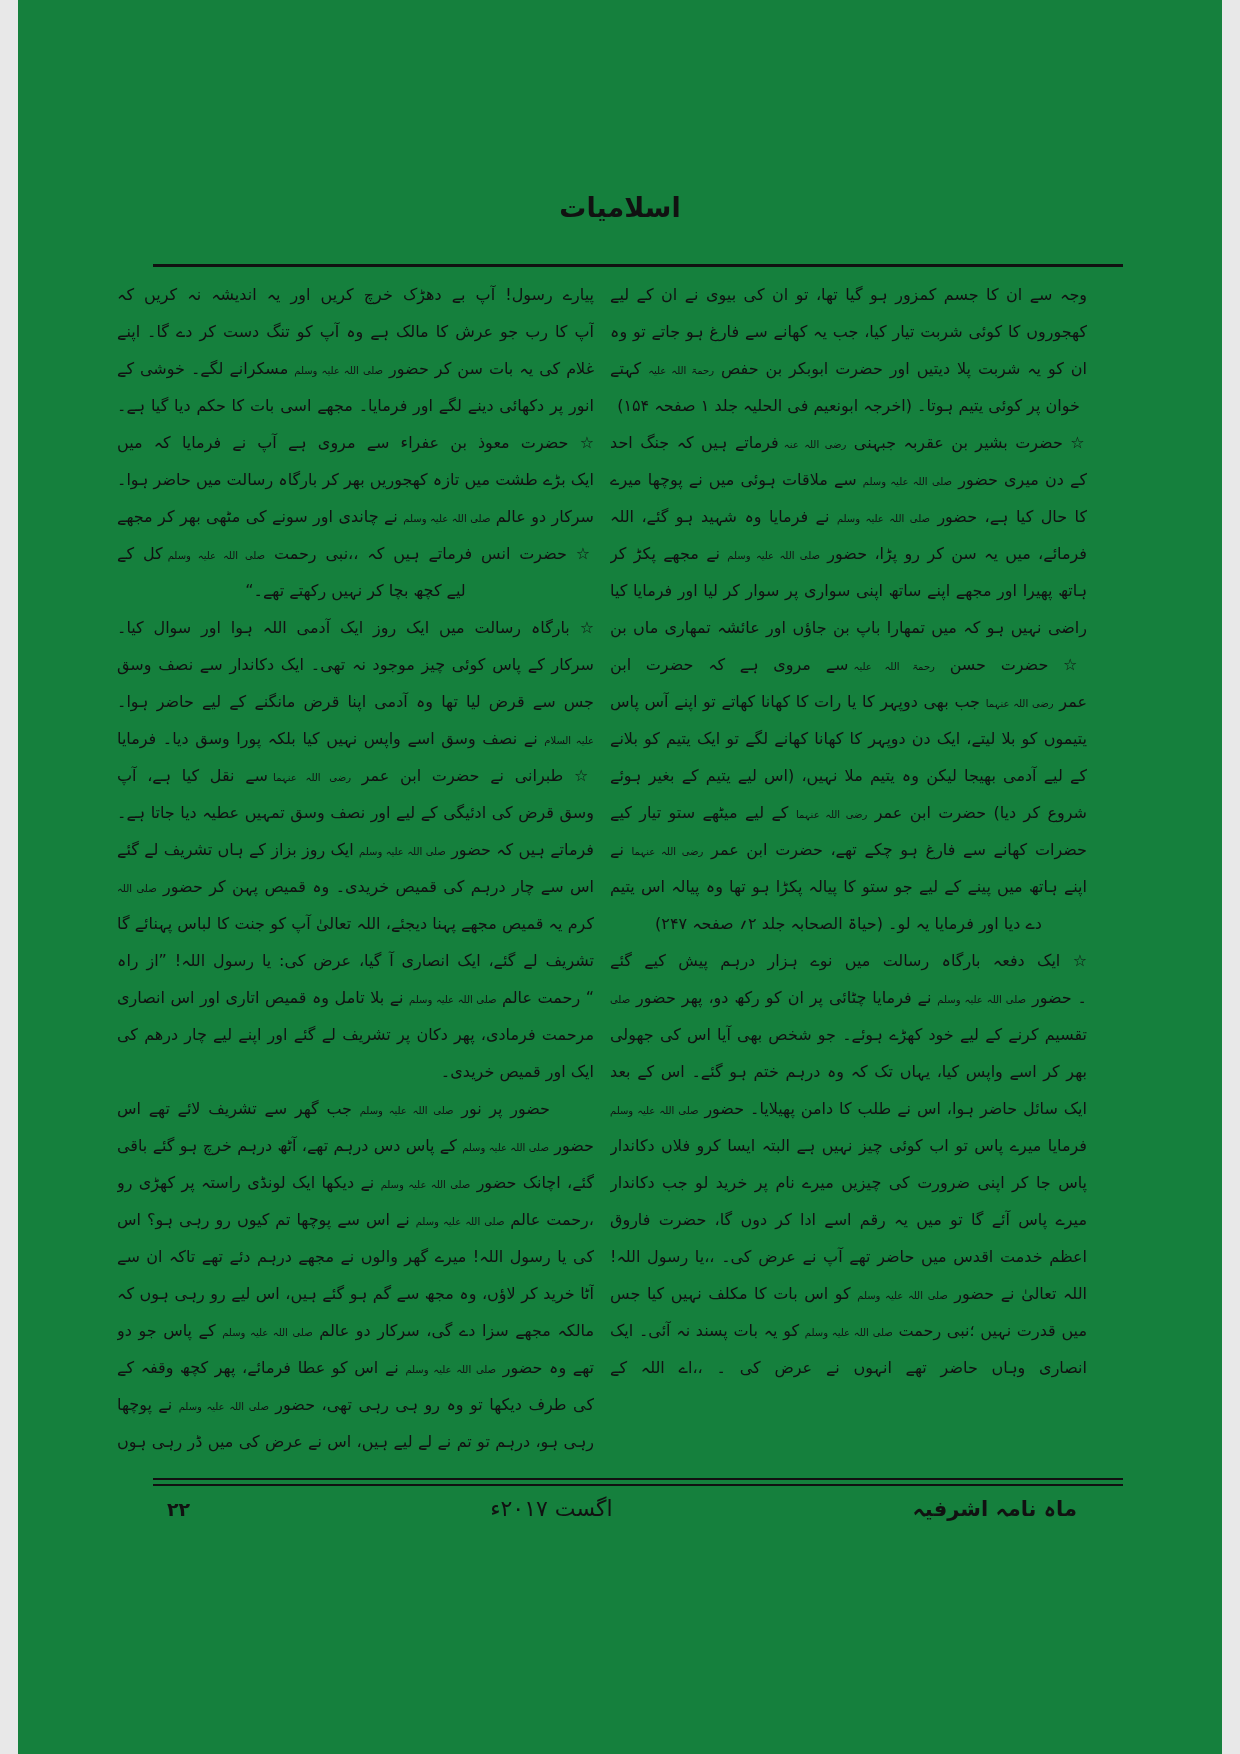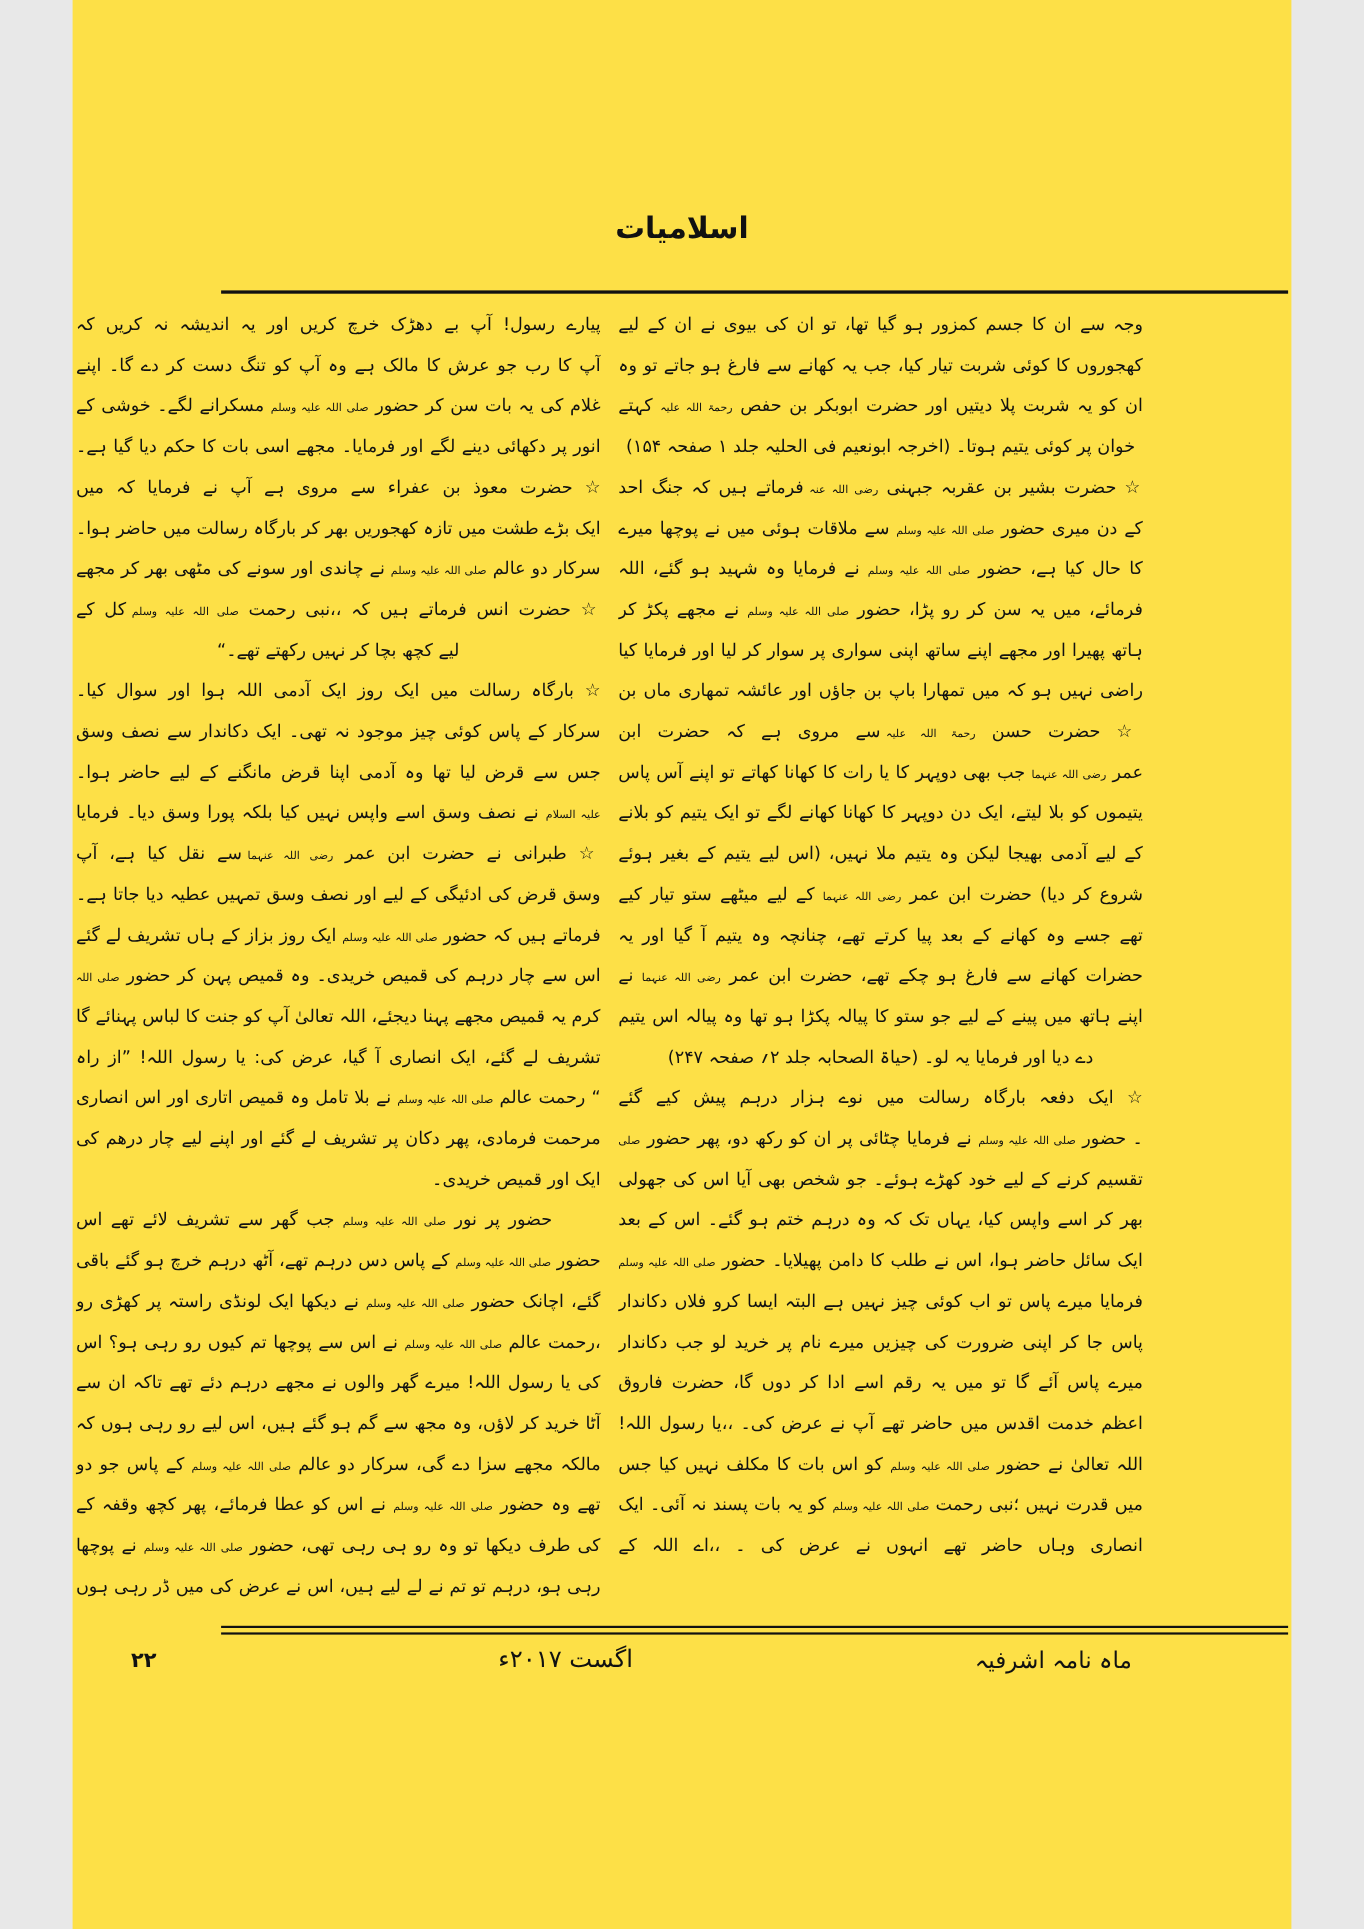--- a/index.html
+++ b/index.html
@@ -1,19 +1,19 @@
 <!DOCTYPE html>
 <html lang="ur" dir="rtl"><head>
 <meta charset="utf-8">
 <style>
   html,body{margin:0;padding:0;background:#e8e8e8;}
   .page{
     position:relative;
-    width:1108px;height:1754px;
-    background:#fde047;
+    width:1204px;height:1754px;
+    background:#15803d;
     font-family:"DejaVu Sans",sans-serif;
     color:#111;
     margin:0 auto;
     overflow:hidden;
     direction:rtl;
   }
   .header-title{
     position:absolute;
     top:192px;left:0;right:0;
     text-align:center;
@@ -63,21 +63,21 @@
   }
   .footer-row{
     position:absolute;
     top:1496px;right:135px;width:970px;
     display:flex;
     direction:rtl;
     justify-content:space-between;
     align-items:center;
     font-size:20px;
   }
-  .footer-magazine{font-weight:normal;font-size:21px;padding-right:10px;}
+  .footer-magazine{font-weight:bold;font-size:21px;padding-right:10px;}
   .footer-date{font-size:22px;}
   .footer-pageno{font-size:19px;font-weight:bold;padding-left:50px;}
 </style>
 </head>
 <body>
 
 <div class="page">
 
   <div class="header-title">اسلامیات</div>
 
@@ -93,21 +93,20 @@
         <div class="line">کے دن میری حضور <span class="hon">صلی اللہ علیہ وسلم</span> سے ملاقات ہوئی میں نے پوچھا میرے والد</div>
         <div class="line">کا حال کیا ہے، حضور <span class="hon">صلی اللہ علیہ وسلم</span> نے فرمایا وہ شہید ہو گئے، اللہ تعالیٰ ان پر رحم</div>
         <div class="line">فرمائے، میں یہ سن کر رو پڑا، حضور <span class="hon">صلی اللہ علیہ وسلم</span> نے مجھے پکڑ کر میرے سر پر</div>
         <div class="line">ہاتھ پھیرا اور مجھے اپنے ساتھ اپنی سواری پر سوار کر لیا اور فرمایا کیا تم اس پر</div>
         <div class="line">راضی نہیں ہو کہ میں تمھارا باپ بن جاؤں اور عائشہ تمھاری ماں بن جائے۔</div>
         <div class="line">☆ حضرت حسن <span class="hon">رحمۃ اللہ علیہ</span> سے مروی ہے کہ حضرت ابن</div>
         <div class="line">عمر <span class="hon"><span class="hon">رضی اللہ عنہ</span>ما</span> جب بھی دوپہر کا یا رات کا کھانا کھاتے تو اپنے آس پاس کے</div>
         <div class="line">یتیموں کو بلا لیتے، ایک دن دوپہر کا کھانا کھانے لگے تو ایک یتیم کو بلانے</div>
         <div class="line">کے لیے آدمی بھیجا لیکن وہ یتیم ملا نہیں، (اس لیے یتیم کے بغیر ہوئے</div>
         <div class="line">شروع کر دیا) حضرت ابن عمر <span class="hon"><span class="hon">رضی اللہ عنہ</span>ما</span> کے لیے میٹھے ستو تیار کیے جاتے</div>
-        <div class="line">تھے جسے وہ کھانے کے بعد پیا کرتے تھے، چنانچہ وہ یتیم آ گیا اور یہ</div>
         <div class="line">حضرات کھانے سے فارغ ہو چکے تھے، حضرت ابن عمر <span class="hon"><span class="hon">رضی اللہ عنہ</span>ما</span> نے</div>
         <div class="line">اپنے ہاتھ میں پینے کے لیے جو ستو کا پیالہ پکڑا ہو تھا وہ پیالہ اس یتیم کو</div>
         <div class="line center">دے دیا اور فرمایا یہ لو۔ (حیاۃ الصحابہ جلد ۲؍ صفحہ ۲۴۷)</div>
         <div class="line">☆ ایک دفعہ بارگاہ رسالت میں نوے ہزار درہم پیش کیے گئے</div>
         <div class="line">۔ حضور <span class="hon">صلی اللہ علیہ وسلم</span> نے فرمایا چٹائی پر ان کو رکھ دو، پھر حضور <span class="hon">صلی اللہ علیہ وسلم</span> اسے</div>
         <div class="line">تقسیم کرنے کے لیے خود کھڑے ہوئے۔ جو شخص بھی آیا اس کی جھولی</div>
         <div class="line">بھر کر اسے واپس کیا، یہاں تک کہ وہ درہم ختم ہو گئے۔ اس کے بعد</div>
         <div class="line">ایک سائل حاضر ہوا، اس نے طلب کا دامن پھیلایا۔ حضور <span class="hon">صلی اللہ علیہ وسلم</span> نے</div>
         <div class="line">فرمایا میرے پاس تو اب کوئی چیز نہیں ہے البتہ ایسا کرو فلاں دکاندار کے</div>
         <div class="line">پاس جا کر اپنی ضرورت کی چیزیں میرے نام پر خرید لو جب دکاندار</div>

